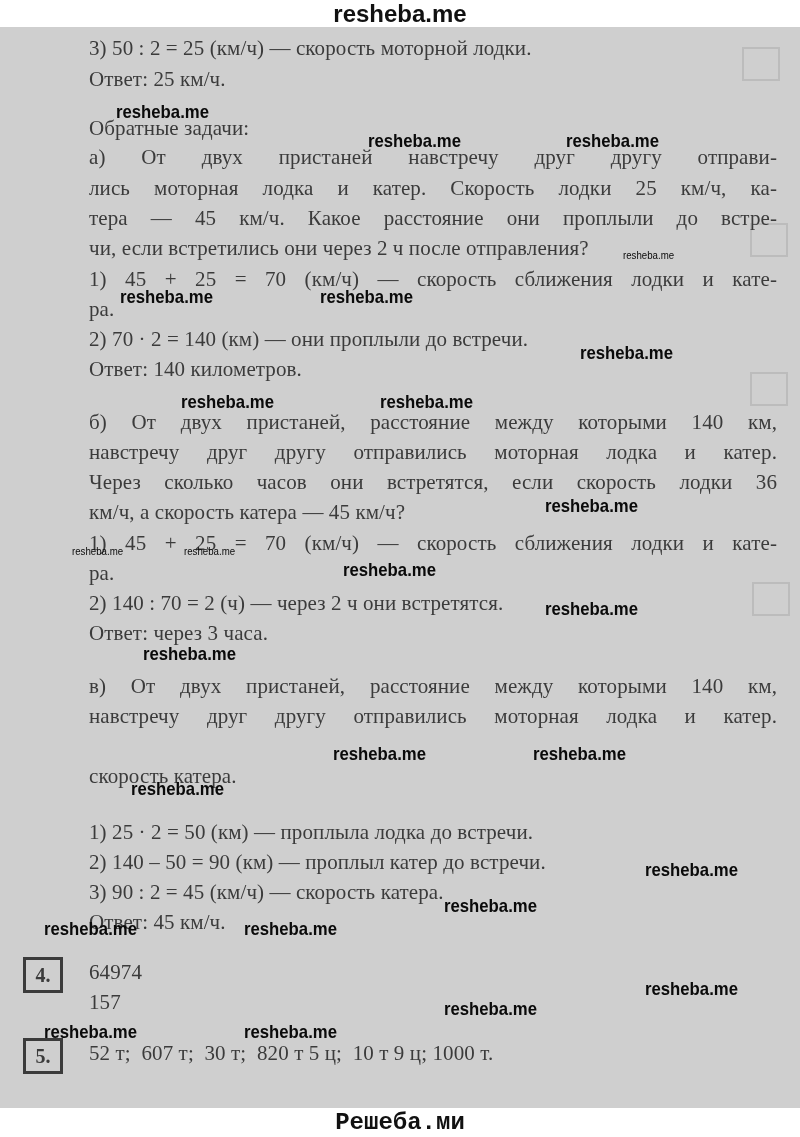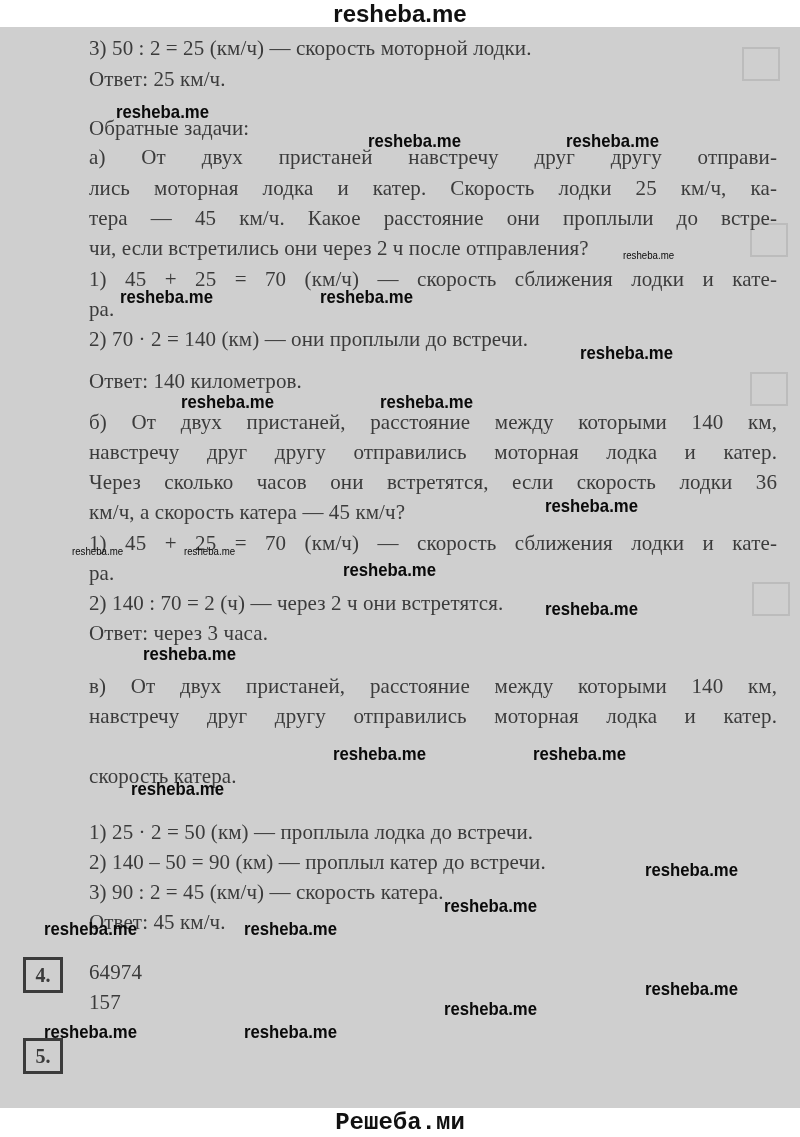--- a/index.html
+++ b/index.html
@@ -34,21 +34,21 @@
   <div class="line" style="top:40px;">Ответ: 25 км/ч.</div>
   <div class="line just" style="top:118px;">а) От двух пристаней навстречу друг другу отправи-</div>
 
   <div class="line" style="top:89px;">Обратные задачи:</div>
   <div class="line just" style="top:149px;">лись моторная лодка и катер. Скорость лодки 25 км/ч, ка-</div>
   <div class="line just" style="top:179px;">тера — 45 км/ч. Какое расстояние они проплыли до встре-</div>
   <div class="line" style="top:209px;">чи, если встретились они через 2 ч после отправления?</div>
   <div class="line just" style="top:240px;">1) 45 + 25 = 70 (км/ч) — скорость сближения лодки и кате-</div>
   <div class="line" style="top:270px;">ра.</div>
   <div class="line" style="top:300px;">2) 70 · 2 = 140 (км) — они проплыли до встречи.</div>
-  <div class="line" style="top:330px;margin-top:12px;">Ответ: 140 километров.</div>
+  <div class="line" style="top:330px;">Ответ: 140 километров.</div>
 
   <div class="line just" style="top:383px;">б) От двух пристаней, расстояние между которыми 140 км,</div>
   <div class="line just" style="top:413px;">навстречу друг другу отправились моторная лодка и катер.</div>
   <div class="line just" style="top:443px;">Через сколько часов они встретятся, если скорость лодки 36</div>
   <div class="line" style="top:473px;">км/ч, а скорость катера — 45 км/ч?</div>
   <div class="line just" style="top:504px;">1) 45 + 25 = 70 (км/ч) — скорость сближения лодки и кате-</div>
   <div class="line" style="top:534px;">ра.</div>
   <div class="line" style="top:564px;">2) 140 : 70 = 2 (ч) — через 2 ч они встретятся.</div>
   <div class="line" style="top:594px;">Ответ: через 3 часа.</div>
 
@@ -58,20 +58,21 @@
   <div class="line" style="top:793px;">1) 25 · 2 = 50 (км) — проплыла лодка до встречи.</div>
   <div class="line" style="top:823px;">2) 140 – 50 = 90 (км) — проплыл катер до встречи.</div>
   <div class="line" style="top:853px;">3) 90 : 2 = 45 (км/ч) — скорость катера.</div>
   <div class="line" style="top:883px;">Ответ: 45 км/ч.</div>
 
   <div class="num-box" style="top:930px;">4.</div>
   <div class="line" style="top:933px;">64974</div>
   <div class="line" style="top:963px;">157</div>
 
   <div class="num-box" style="top:1011px;">5.</div>
+  <div class="line" style="top:1014px;white-space:pre;">52 т;  607 т;  30 т;  820 т 5 ц;  10 т 9 ц; 1000 т.</div>
 
   <div class="wm" style="left:116px;top:74px;">resheba.me</div>
   <div class="wm" style="left:368px;top:103px;">resheba.me</div>
   <div class="wm" style="left:566px;top:103px;">resheba.me</div>
   <div class="wm wm-small" style="left:623px;top:222px;">resheba.me</div>
   <div class="wm" style="left:120px;top:259px;">resheba.me</div>
   <div class="wm" style="left:320px;top:259px;">resheba.me</div>
   <div class="wm" style="left:580px;top:315px;">resheba.me</div>
   <div class="wm" style="left:181px;top:364px;">resheba.me</div>
   <div class="wm" style="left:380px;top:364px;">resheba.me</div>

